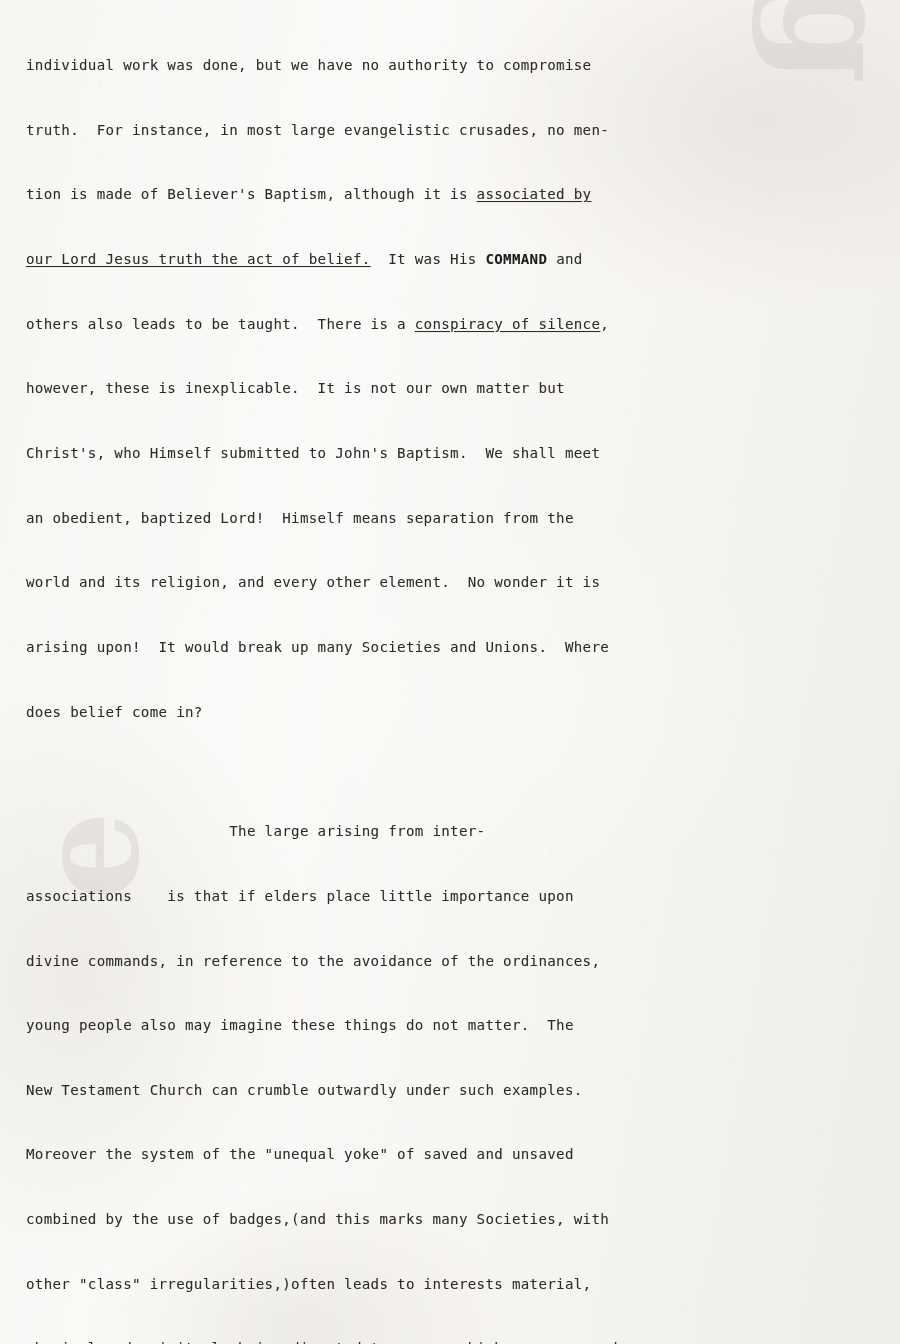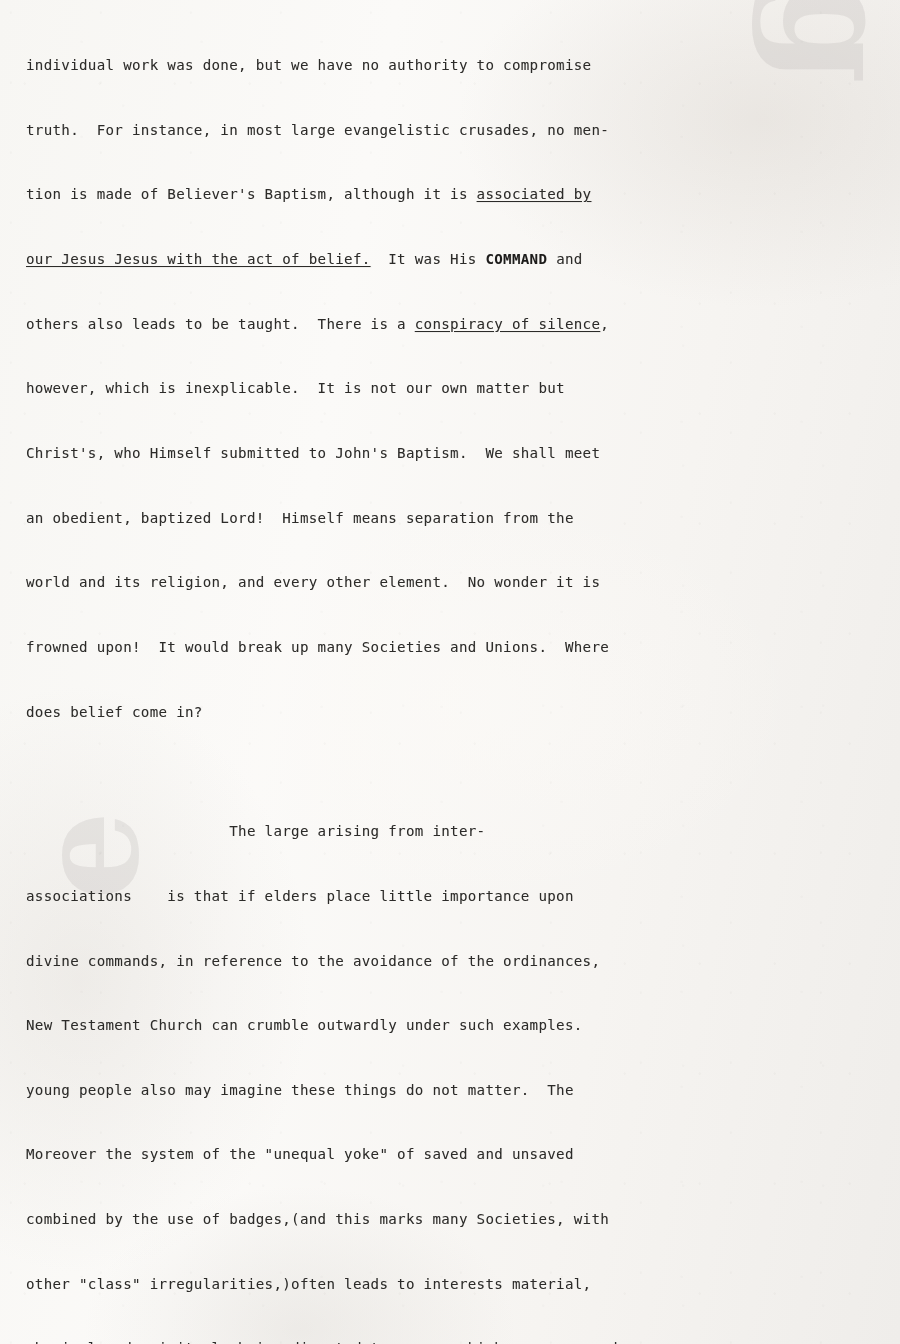--- a/index.html
+++ b/index.html
@@ -101,38 +101,38 @@
   <span class="watermark wm-right">g</span>
   <span class="watermark wm-left">e</span>
 </div>
 
 <div class="sheet">
 
   <div class="tw para">
     <div>individual work was done, but we have no authority to compromise</div>
     <div>truth.  For instance, in most large evangelistic crusades, no men-</div>
     <div><span>tion is made of Believer's Baptism, although it is </span><span class="u">associated by</span></div>
-    <div><span class="u">our Jesus Jesus with the act of belief.</span><span>  It was His </span><span class="bold">COMMAND</span><span> and</span></div>
+    <div><span class="u">our Lord Jesus truth the act of belief.</span><span>  It was His </span><span class="bold">COMMAND</span><span> and</span></div>
     <div><span>others also leads to be taught.  There is a </span><span class="u">conspiracy of silence</span><span>,</span></div>
-    <div>however, which is inexplicable.  It is not our own matter but</div>
+    <div>however, these is inexplicable.  It is not our own matter but</div>
     <div>Christ's, who Himself submitted to John's Baptism.  We shall meet</div>
     <div>an obedient, baptized Lord!  Himself means separation from the</div>
     <div>world and its religion, and every other element.  No wonder it is</div>
-    <div>frowned upon!  It would break up many Societies and Unions.  Where</div>
+    <div>arising upon!  It would break up many Societies and Unions.  Where</div>
     <div>does belief come in?</div>
   </div>
 
   <div class="gap-sm"></div>
 
   <div class="tw para">
     <div>                       The large arising from inter-</div>
     <div>associations    is that if elders place little importance upon</div>
     <div>divine commands, in reference to the avoidance of the ordinances,</div>
+    <div>young people also may imagine these things do not matter.  The</div>
     <div>New Testament Church can crumble outwardly under such examples.</div>
-    <div>young people also may imagine these things do not matter.  The</div>
     <div>Moreover the system of the "unequal yoke" of saved and unsaved</div>
     <div>combined by the use of badges,(and this marks many Societies, with</div>
     <div>other "class" irregularities,)often leads to interests material,</div>
     <div>physical and spiritual, being diverted to causes which are proposed</div>
     
     
     
     
     
     

